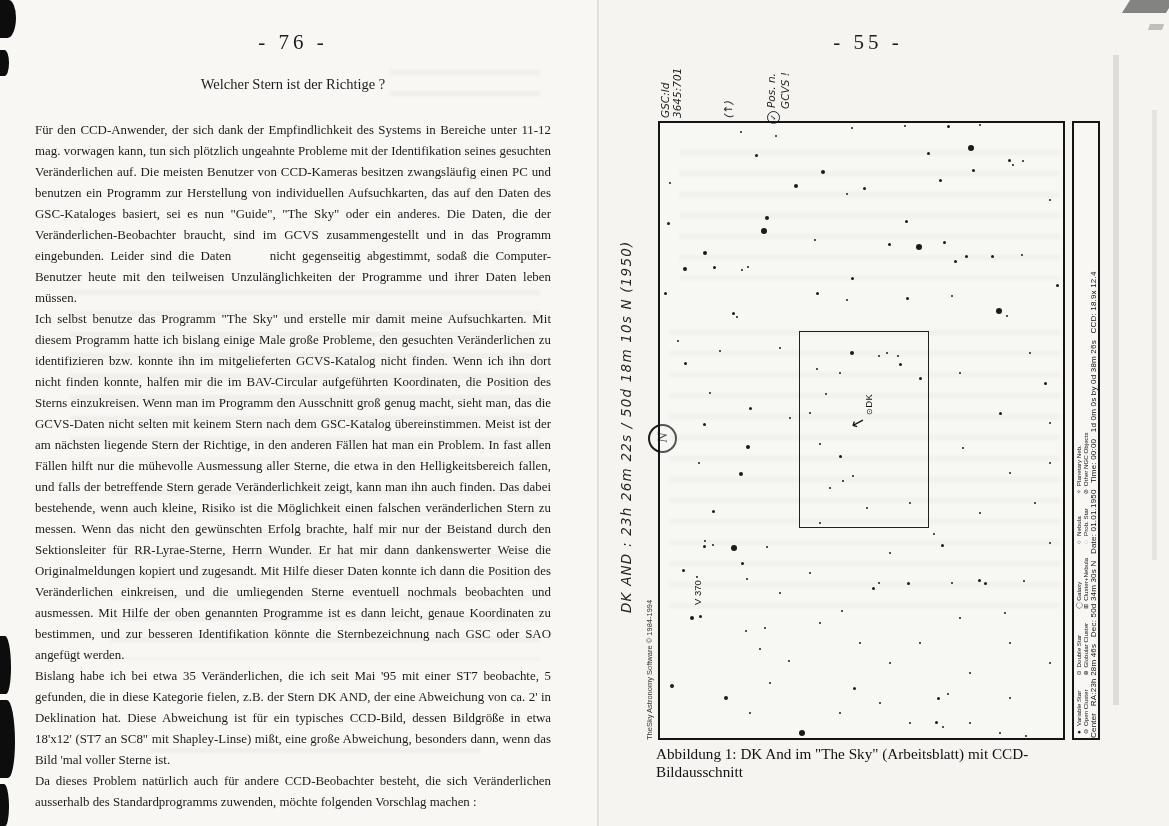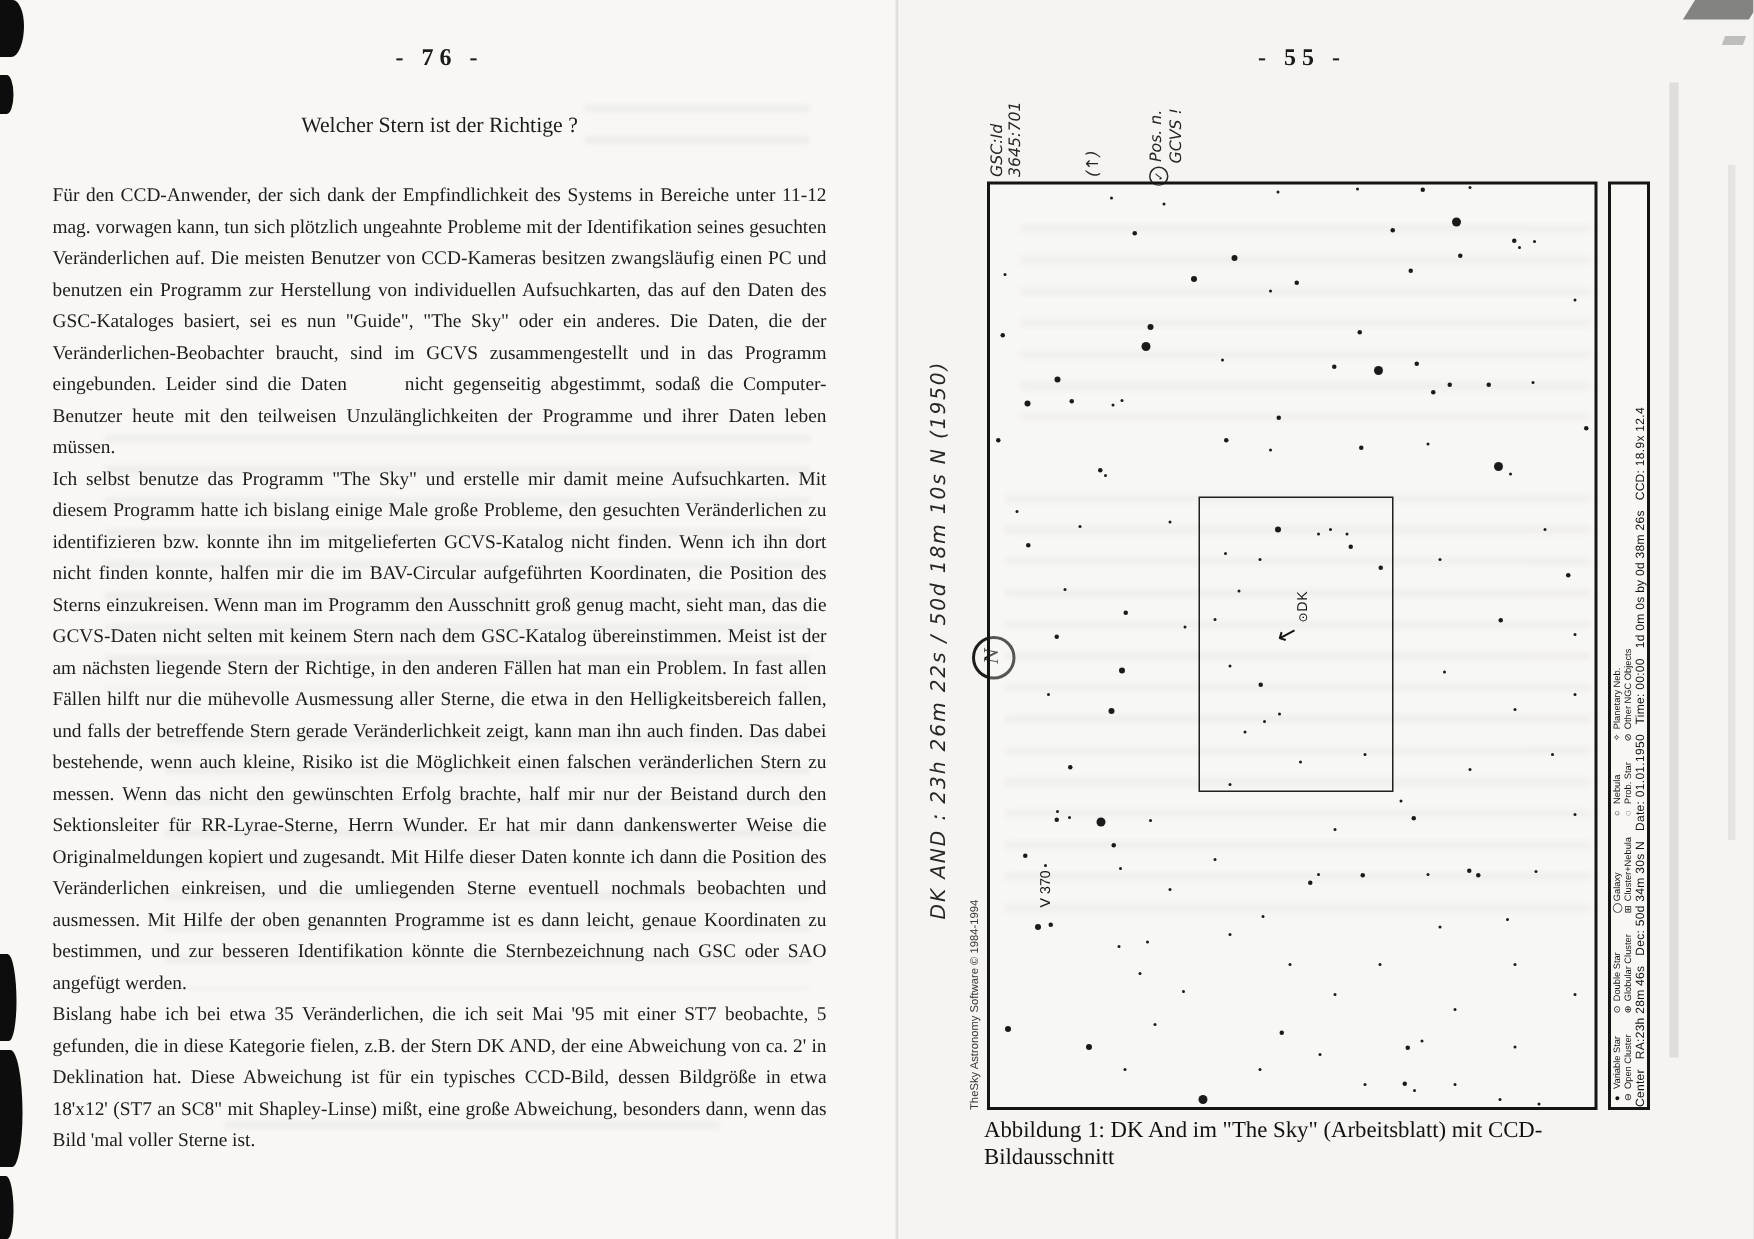--- a/index.html
+++ b/index.html
@@ -14,21 +14,21 @@
   .m4{left:0;top:700px;width:15px;height:78px;border-radius:0 70% 60% 0;}
   .m5{left:0;top:784px;width:9px;height:42px;border-radius:0 55% 45% 0;}
   .smudge1{position:absolute;left:1126px;top:0;width:44px;height:13px;background:#6f6f6f;transform:skewX(-32deg);opacity:.85;}
   .smudge2{position:absolute;left:1149px;top:24px;width:14px;height:6px;background:#9a9a9a;transform:skewX(-20deg);opacity:.6;}
   .streak1{position:absolute;left:1113px;top:55px;width:6px;height:650px;background:rgba(140,140,140,.22);}
   .streak2{position:absolute;left:1152px;top:110px;width:5px;height:450px;background:rgba(150,150,150,.16);}
   .fold{position:absolute;left:597px;top:0;width:2px;height:826px;background:rgba(120,120,120,.18);}
   .bleed{position:absolute;background:repeating-linear-gradient(180deg,rgba(110,110,110,.14) 0 5px,rgba(0,0,0,0) 5px 21px);
          filter:blur(1.6px);opacity:.5;pointer-events:none;}
   
-  .pageno{position:absolute;font-size:16px;letter-spacing:4px;font-weight:bold;}
+  .pageno{position:absolute;font-size:21px;letter-spacing:4px;font-weight:normal;}
   .pn76{left:35px;top:30px;width:516px;text-align:center;}
   .pn77{left:658px;top:30px;width:420px;text-align:center;}
   .title76{position:absolute;left:35px;top:76px;width:516px;text-align:center;font-size:14.5px;}
   .title76 span{text-underline-offset:4px;}
   .body76{position:absolute;left:35px;top:120px;width:516px;font-size:12.9px;line-height:21px;}
   .body76 p{margin:0;text-align:justify;}
   
   .frame{position:absolute;left:658px;top:121px;width:407px;height:619px;border:2px solid #151515;
          box-sizing:border-box;background:rgba(255,255,255,.25);}
   .star{position:absolute;border-radius:50%;background:#1b1b1b;}
@@ -78,20 +78,21 @@
   <div class="bleed" style="left:670px;top:330px;width:390px;height:290px;"></div>
   <div class="bleed" style="left:150px;top:748px;width:330px;height:20px;"></div>
 
   <section>
     <div class="pageno pn76">- 76 -</div>
     <div class="title76"><span>Welcher Stern ist der Richtige ?</span></div>
     <div class="body76">
       <p>Für den CCD-Anwender, der sich dank der Empfindlichkeit des Systems in Bereiche unter 11-12 mag.  vorwagen kann, tun sich plötzlich ungeahnte Probleme mit der Identifikation seines gesuchten Veränderlichen auf. Die meisten Benutzer von CCD-Kameras besitzen zwangsläufig einen PC und benutzen ein Programm zur Herstellung von individuellen Aufsuchkarten, das auf den Daten des GSC-Kataloges basiert, sei es nun "Guide", "The Sky" oder ein anderes. Die Daten, die der Veränderlichen-Beobachter braucht, sind im GCVS zusammengestellt und in das Programm eingebunden. Leider sind die Daten    nicht gegenseitig abgestimmt, sodaß die Computer-Benutzer heute mit den teilweisen Unzulänglichkeiten der Programme und ihrer Daten leben müssen.</p>
       <p>Ich selbst benutze das Programm "The Sky" und erstelle mir damit meine Aufsuchkarten. Mit diesem Programm hatte ich bislang einige Male große Probleme, den gesuchten Veränderlichen zu identifizieren bzw. konnte ihn im mitgelieferten GCVS-Katalog nicht finden. Wenn ich ihn dort nicht finden konnte, halfen mir die im BAV-Circular aufgeführten Koordinaten, die Position des Sterns einzukreisen. Wenn man im Programm den Ausschnitt groß genug macht, sieht man, das die GCVS-Daten nicht selten mit keinem Stern nach dem GSC-Katalog übereinstimmen. Meist ist der am nächsten liegende Stern der Richtige, in den anderen Fällen hat man ein Problem. In fast allen Fällen hilft nur die mühevolle Ausmessung aller Sterne, die etwa in den Helligkeitsbereich fallen, und falls der betreffende Stern gerade Veränderlichkeit zeigt, kann man ihn auch finden. Das dabei bestehende, wenn auch kleine, Risiko ist die Möglichkeit einen falschen veränderlichen Stern zu messen. Wenn das nicht den gewünschten Erfolg brachte, half mir nur der Beistand durch den Sektionsleiter für RR-Lyrae-Sterne, Herrn Wunder. Er hat mir dann dankenswerter Weise die Originalmeldungen kopiert und zugesandt. Mit Hilfe dieser Daten konnte ich dann die Position des Veränderlichen einkreisen, und die umliegenden Sterne eventuell nochmals beobachten und ausmessen. Mit Hilfe der oben genannten Programme ist es dann leicht, genaue Koordinaten zu bestimmen, und zur besseren Identifikation könnte die Sternbezeichnung nach GSC oder SAO angefügt werden.</p>
       <p>Bislang habe ich bei etwa 35 Veränderlichen, die ich seit Mai '95 mit einer ST7 beobachte, 5 gefunden, die in diese Kategorie fielen, z.B. der Stern DK AND, der eine Abweichung von ca. 2' in Deklination hat. Diese Abweichung ist für ein typisches CCD-Bild, dessen Bildgröße in etwa 18'x12' (ST7 an SC8" mit Shapley-Linse) mißt, eine große Abweichung, besonders dann, wenn das Bild 'mal voller Sterne ist.</p>
+      <p>Da dieses Problem natürlich auch für andere CCD-Beobachter besteht, die sich Veränderlichen ausserhalb des Standardprogramms zuwenden, möchte folgenden Vorschlag machen :</p>
     </div>
   </section>
 
   <section>
     <div class="pageno pn77">- 55 -</div>
 
     <div class="rot hw gscnote">
       <div>GSC:Id</div>
       <div>3645:701</div>
     </div>

